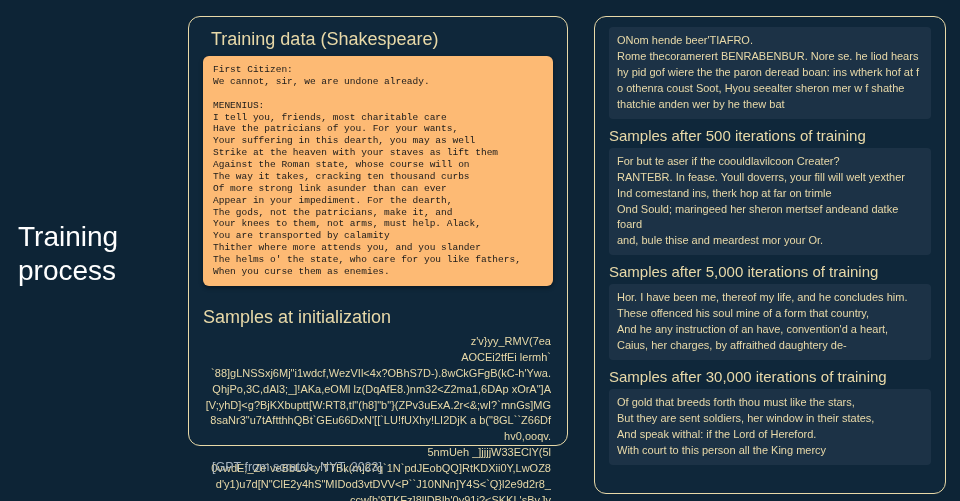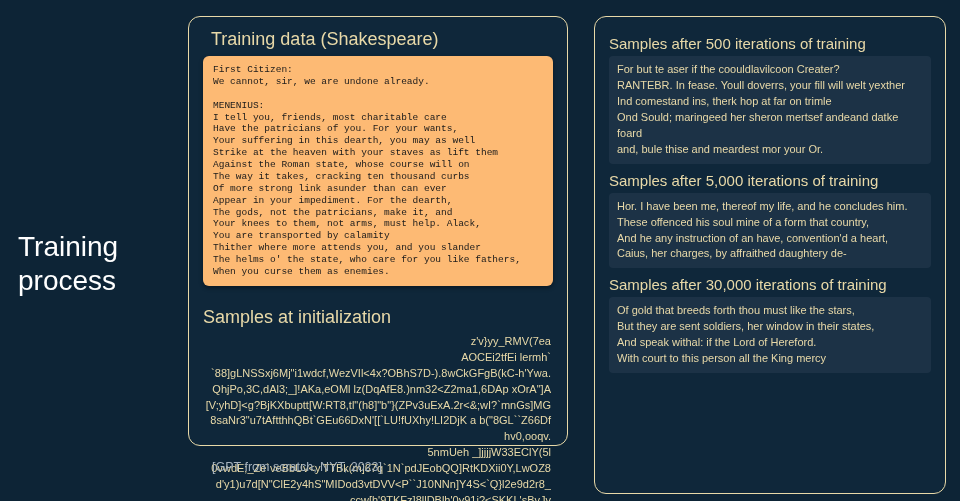--- a/index.html
+++ b/index.html
@@ -1,17 +1,17 @@
 <!DOCTYPE html>
 <html><head>
 <meta charset="utf-8">
 <style>
   html,body{margin:0;padding:0;width:960px;height:501px;background:#0d2436;font-family:"Segoe UI",Arial,sans-serif;overflow:hidden;color:#e8d9a8;}
   .stage{position:relative;width:960px;height:501px;}
-  .side-title{position:absolute;left:18px;top:230px;color:#ffffff;font-size:28px;line-height:1.2;font-weight:400;}
+  .side-title{position:absolute;left:18px;top:220px;color:#ffffff;font-size:28px;line-height:1.2;font-weight:400;}
   .panel{position:absolute;border:1px solid #e8d9a8;border-radius:12px;background:rgba(20,45,65,.35);box-sizing:border-box;}
   .panel-left{left:188px;top:16px;width:380px;height:430px;padding:12px 14px 10px 14px;}
   .panel-right{left:594px;top:16px;width:352px;height:478px;padding:10px 14px 10px 14px;}
   .h{color:#e8d9a8;font-size:17px;margin:0 0 6px 8px;font-weight:500;}
   .h-sub{color:#e8d9a8;font-size:15px;margin:8px 0 4px 0;font-weight:500;}
   .training-box{background:#fdba74;color:#1a1a1a;border-radius:6px;padding:8px 10px;font-family:"Courier New",monospace;font-size:9.5px;line-height:1.25;white-space:pre-wrap;word-break:break-word;box-shadow:0 2px 4px rgba(0,0,0,.4);}
   .mono-block{color:#e8d9a8;font-family:"Segoe UI",Arial,sans-serif;font-size:11px;line-height:1.45;white-space:pre-wrap;word-break:break-all;padding:2px 2px;text-align:right;}
   .sample-box{background:rgba(40,60,80,.55);border-radius:4px;padding:6px 8px;color:#e8d9a8;font-size:11px;line-height:1.45;white-space:pre-wrap;word-break:break-word;margin-bottom:2px;}
   .citation{position:absolute;left:212px;top:460px;color:#a7b4bf;font-size:12.5px;}
   .panel-left .h{font-size:18px;}
@@ -46,20 +46,22 @@
     <div class="h-sub" style="margin-top:21px;font-size:18px;">Samples at initialization</div>
     <div class="mono-block">z'v}yy_RMV(7ea
 AOCEi2tfEi lermh`
 `88]gLNSSxj6Mj"i1wdcf,WezVIl&lt;4x?OBhS7D-).8wCkGFgB(kC-h'Ywa.QhjPo,3C,dAl3;_]!AKa,eOMl lz(DqAfE8.)nm32&lt;Z2ma1,6DAp xOrA"]A[V;yhD]&lt;g?BjKXbuptt[W:RT8,tl"(h8]"b"}(ZPv3uExA.2r&lt;&amp;;wI?`mnGs]MG8saNr3"u7tAftthhQBt`GEu66DxN'[[`LU!fUXhy!LI2DjK a b("8GL``Z66Dfhv0,ooqv.
 5nmUeh _]jjjjW33EClY(5l
 0vwdE;_Ze`veBbUv&lt;y'TTBk(m]67q`1N`pdJEobQQ]RtKDXii0Y,LwOZ8d'y1)u7d[N"ClE2y4hS"MIDod3vtDVV&lt;P``J10NNn]Y4S&lt;`Q}l2e9d2r8_
 ccw[h'9TKFz]8llDBlh'0y91i?&lt;SKKL'sBvJv</div>
   </div>
 
   <div class="panel panel-right">
+    <div class="sample-box">ONom hende beer'TIAFRO.
+Rome thecoramerert BENRABENBUR. Nore se. he liod hears hy pid gof wiere the the paron deread boan: ins wtherk hof at f o othenra coust Soot, Hyou seealter sheron mer w f shathe thatchie anden wer by he thew bat</div>
 
     <div class="h-sub">Samples after 500 iterations of training</div>
     <div class="sample-box">For but te aser if the coouldlavilcoon Creater?
 RANTEBR. In fease. Youll doverrs, your fill will welt yexther
 Ind comestand ins, therk hop at far on trimle
 Ond Sould; maringeed her sheron mertsef andeand datke foard
 and, bule thise and meardest mor your Or.</div>
 
     <div class="h-sub">Samples after 5,000 iterations of training</div>
     <div class="sample-box">Hor. I have been me, thereof my life, and he concludes him.

